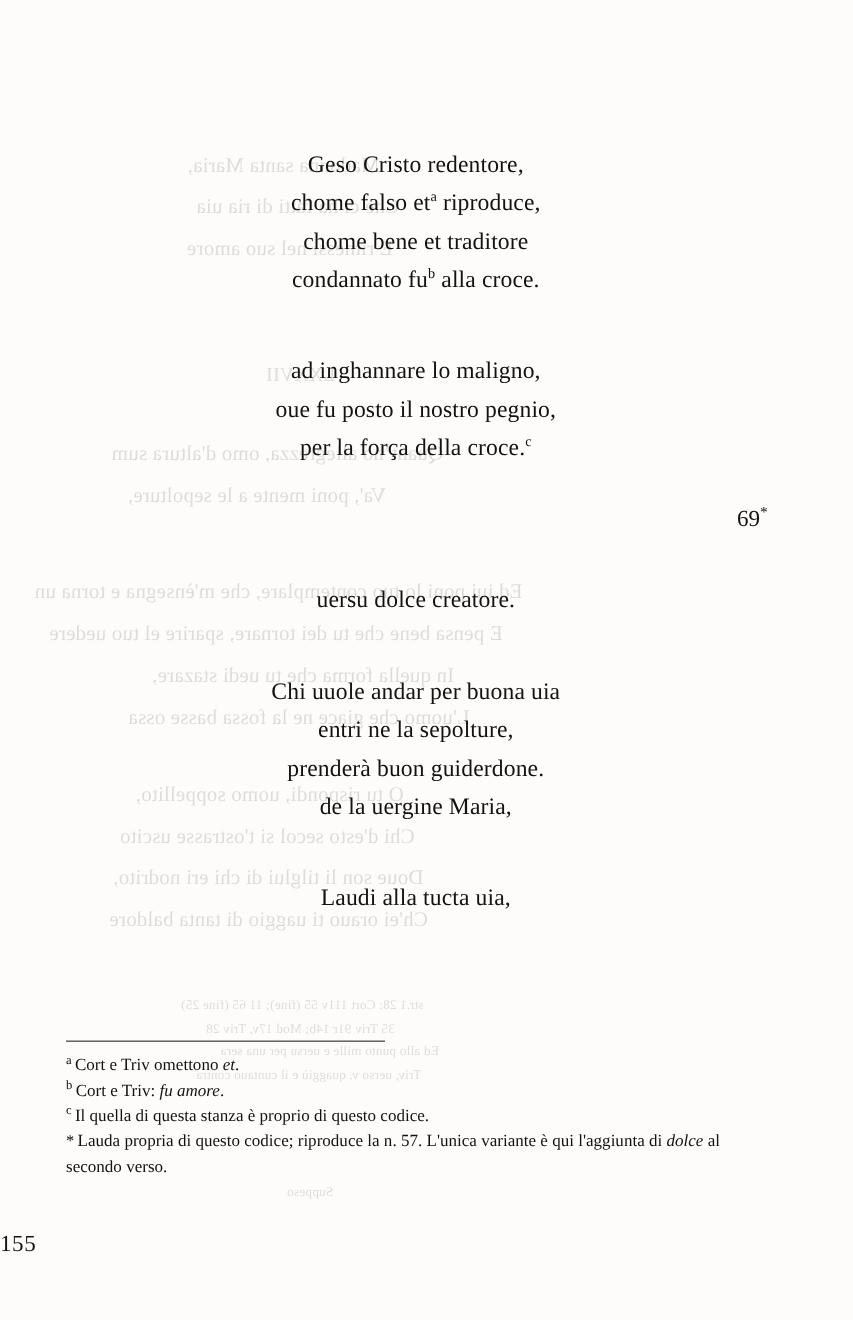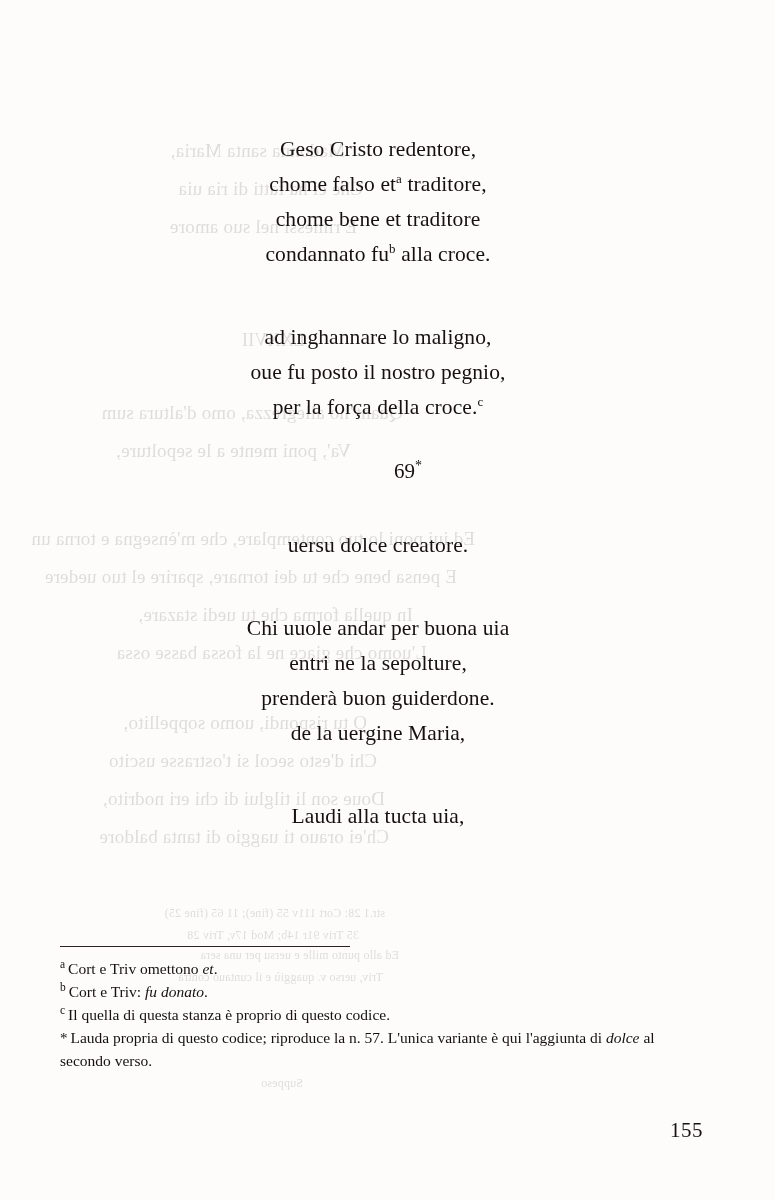--- a/index.html
+++ b/index.html
@@ -59,21 +59,21 @@
     letter-spacing: 0.1px;
     text-align: center;
   }
   sup.note {
     font-size: 13px;
     vertical-align: super;
     line-height: 0;
   }
 
   .lauda-number {
-    text-align: center;
+    text-align: right;
     font-size: 21px;
     margin: 30px 0 44px 0;
     padding-left: 60px;
   }
   .lauda-number sup {
     font-size: 14px;
     vertical-align: super;
     line-height: 0;
   }
 
@@ -106,21 +106,21 @@
     font-size: 15px;
     vertical-align: baseline;
   }
   .it { font-style: italic; }
 
   .folio {
     position: absolute;
     top: 1118px;
     left: 0;
     width: 703px;
-    text-align: right;
+    text-align: left;
     font-size: 21px;
     letter-spacing: 0.5px;
   }
 </style>
 </head>
 <body>
 
 <div class="page">
 
   <div class="bleed" id="bleed-layer">
@@ -142,21 +142,21 @@
       <div class="bl small" style="left: 416px; top: 928px;">35 Triv 91r 14b; Mod 17v, Triv 28</div>
       <div class="bl small" style="left: 376px; top: 948px;">Ed allo punto mille e uersu per una sera</div>
       <div class="bl small" style="left: 392px; top: 970px;">Triv, uerso v. quaggiù e il cuntauo contra</div>
       <div class="bl small" style="left: 472px; top: 1076px;">Suppeso</div>
     </div>
 
   <div class="content">
 
     <div class="stanza">
       <div class="line">Geso Cristo redentore,</div>
-      <div class="line"><span>chome falso et</span><sup class="note">a</sup><span> traditore,</span></div>
+      <div class="line"><span>chome falso et</span><sup class="note">a</sup><span> riproduce,</span></div>
       <div class="line">chome bene et traditore</div>
       <div class="line"><span>condannato fu</span><sup class="note">b</sup><span> alla croce.</span></div>
     </div>
 
     <div class="sep-space"></div>
 
     <div class="stanza">
       <div class="line">ad inghannare lo maligno,</div>
       <div class="line">oue fu posto il nostro pegnio,</div>
       <div class="line"><span>per la força della croce.</span><sup class="note">c</sup></div>
@@ -181,20 +181,20 @@
 
     <div class="stanza">
       <div class="line">Laudi alla tucta uia,</div>
     </div>
 
   </div>
 
   <div class="footnotes">
     <div class="fn-rule"></div>
     <p class="fn" id="fn0"><span class="marker">a</span><span>Cort e Triv omettono </span><span class="it">et</span><span>.</span></p>
-    <p class="fn" id="fn1"><span class="marker">b</span><span>Cort e Triv: </span><span class="it">fu donato</span><span>.</span></p>
+    <p class="fn" id="fn1"><span class="marker">b</span><span>Cort e Triv: </span><span class="it">fu amore</span><span>.</span></p>
     <p class="fn" id="fn2"><span class="marker">c</span><span>Il quella di questa stanza è proprio di questo codice.</span></p>
     <p class="fn" id="fn3"><span class="marker star">*</span><span>Lauda propria di questo codice; riproduce la n. 57. L'unica variante è qui l'aggiunta di </span><span class="it">dolce</span><span> al secondo verso.</span></p>
   </div>
 
   <div class="folio">155</div>
 
 </div>
 
 </body></html>

